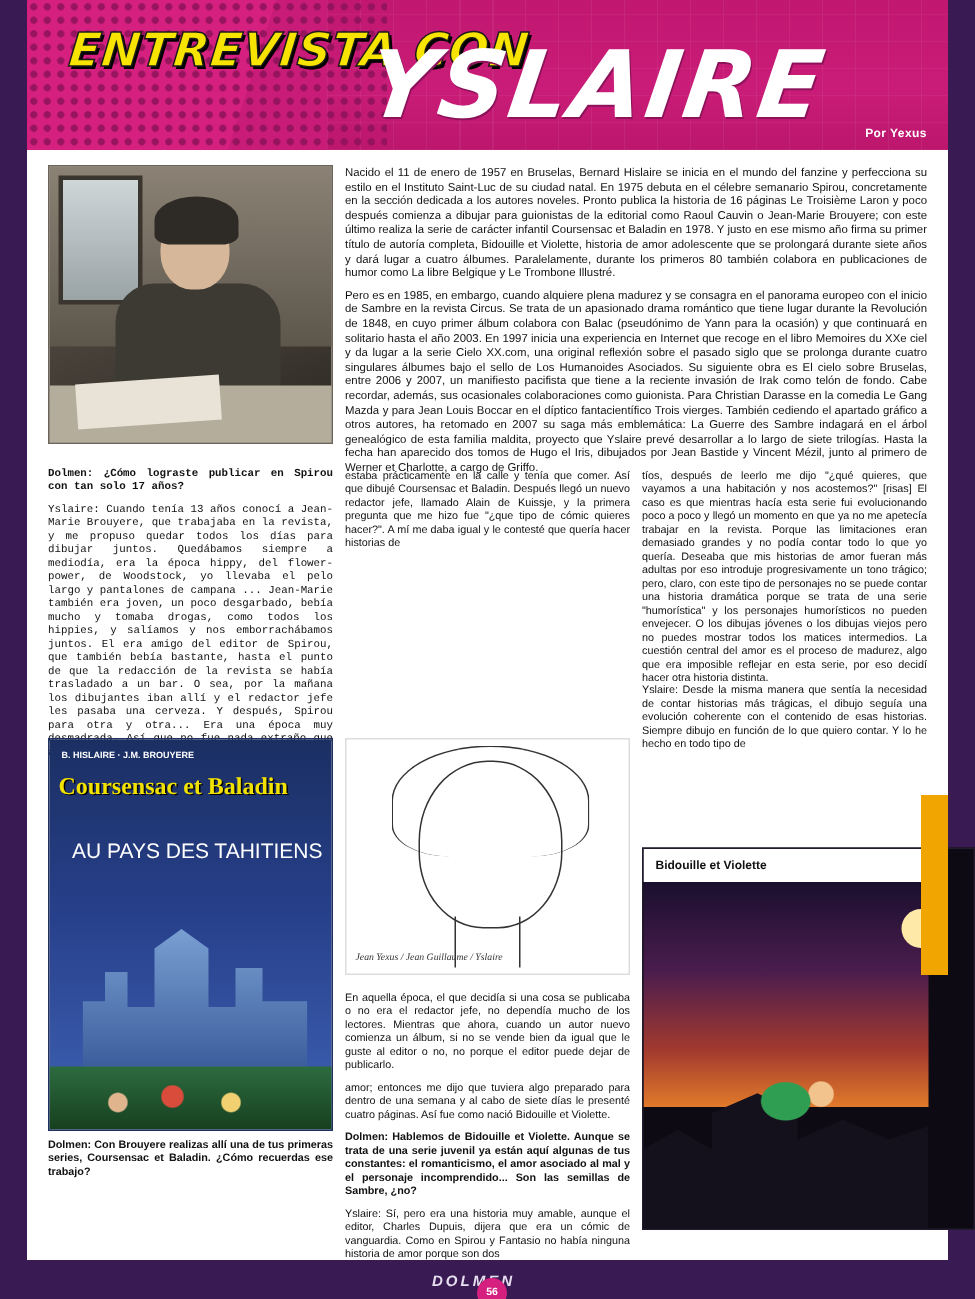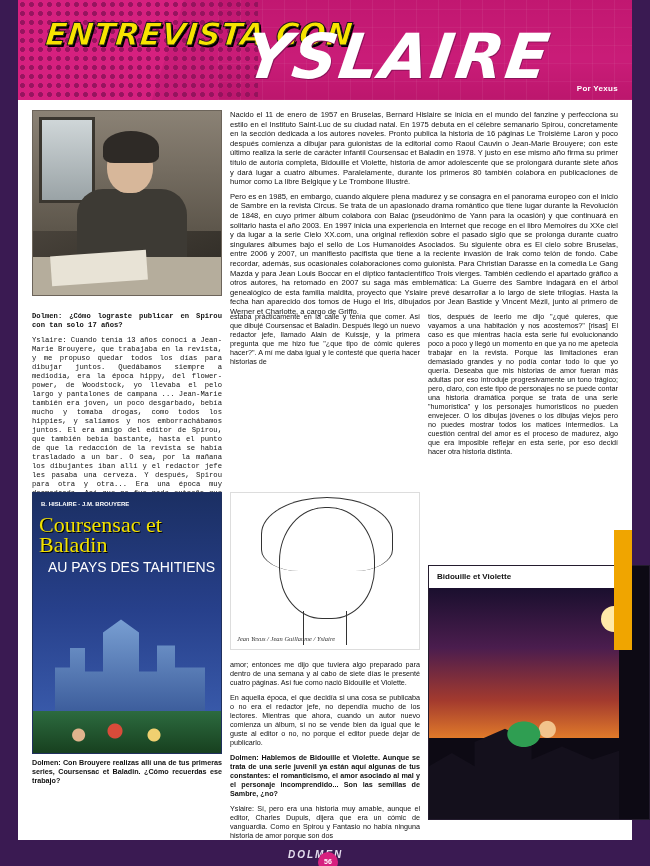--- a/index.html
+++ b/index.html
@@ -145,21 +145,21 @@
     background:linear-gradient(180deg,#1b2f63 0%, #27408b 45%, #3f63b5 100%);
     border:1px solid #20305e;
     overflow:hidden;
   }
   .cover .credit {
     position:absolute; left:8px; top:8px; font-size:6px; color:#fff; font-weight:bold;
   }
   .cover .t1 {
     position:absolute; left:6px; top:22px; width:178px;
     font-family:"Liberation Serif", serif;
-    font-size:22px; font-weight:normal; color:#f2e200; line-height:20px;
+    font-size:16px; font-weight:bold; color:#f2e200; line-height:20px;
     text-shadow:1px 1px 0 #000;
   }
   .cover .t2 {
     position:absolute; left:8px; top:66px; width:174px;
     font-size:14px; font-weight:normal; color:#ffffff;text-align:right;
   }
   .cover .castle {
     position:absolute; left:22px; bottom:14px; width:150px; height:130px;
     background:linear-gradient(180deg,#7fa6d8,#2b4a8c);
     clip-path: polygon(0% 100%, 0% 45%, 10% 45%, 10% 30%, 20% 30%, 20% 48%, 32% 48%, 32% 18%, 44% 8%, 56% 18%, 56% 48%, 68% 48%, 68% 28%, 80% 28%, 80% 45%, 100% 45%, 100% 100%);
@@ -289,30 +289,31 @@
 
     <div class="col col1b" style="top:758px;">
       <p class="q">Dolmen: Con Brouyere realizas allí una de tus primeras series, Coursensac et Baladin. ¿Cómo recuerdas ese trabajo?</p>
     </div>
 
     <div class="col col2">
       <p>estaba prácticamente en la calle y tenía que comer. Así que dibujé Coursensac et Baladin. Después llegó un nuevo redactor jefe, llamado Alain de Kuissje, y la primera pregunta que me hizo fue "¿que tipo de cómic quieres hacer?". A mí me daba igual y le contesté que quería hacer historias de</p>
     </div>
 
     <div class="col col2b">
+      <p>En aquella época, el que decidía si una cosa se publicaba o no era el redactor jefe, no dependía mucho de los lectores. Mientras que ahora, cuando un autor nuevo comienza un álbum, si no se vende bien da igual que le guste al editor o no, no porque el editor puede dejar de publicarlo.</p>
       <p>amor; entonces me dijo que tuviera algo preparado para dentro de una semana y al cabo de siete días le presenté cuatro páginas. Así fue como nació Bidouille et Violette.</p>
-      <p>En aquella época, el que decidía si una cosa se publicaba o no era el redactor jefe, no dependía mucho de los lectores. Mientras que ahora, cuando un autor nuevo comienza un álbum, si no se vende bien da igual que le guste al editor o no, no porque el editor puede dejar de publicarlo.</p>
       <p class="q">Dolmen: Hablemos de Bidouille et Violette. Aunque se trata de una serie juvenil ya están aquí algunas de tus constantes: el romanticismo, el amor asociado al mal y el personaje incomprendido... Son las semillas de Sambre, ¿no?</p>
       <p>Yslaire: Sí, pero era una historia muy amable, aunque el editor, Charles Dupuis, dijera que era un cómic de vanguardia. Como en Spirou y Fantasio no había ninguna historia de amor porque son dos</p>
     </div>
 
     <div class="col col3" style="height:250px; overflow:hidden;">
       <p>tíos, después de leerlo me dijo "¿qué quieres, que vayamos a una habitación y nos acostemos?" [risas] El caso es que mientras hacía esta serie fui evolucionando poco a poco y llegó un momento en que ya no me apetecía trabajar en la revista. Porque las limitaciones eran demasiado grandes y no podía contar todo lo que yo quería. Deseaba que mis historias de amor fueran más adultas por eso introduje progresivamente un tono trágico; pero, claro, con este tipo de personajes no se puede contar una historia dramática porque se trata de una serie "humorística" y los personajes humorísticos no pueden envejecer. O los dibujas jóvenes o los dibujas viejos pero no puedes mostrar todos los matices intermedios. La cuestión central del amor es el proceso de madurez, algo que era imposible reflejar en esta serie, por eso decidí hacer otra historia distinta.</p>
     </div>
     <div class="col col3b" style="height:105px; overflow:hidden;">
+      <p>Yslaire: Desde la misma manera que sentía la necesidad de contar historias más trágicas, el dibujo seguía una evolución coherente con el contenido de esas historias. Siempre dibujo en función de lo que quiero contar. Y lo he hecho en todo tipo de</p>
     </div>
 
     <div class="cover">
       <div class="credit">B. HISLAIRE · J.M. BROUYERE</div>
       <div class="t1">Coursensac et Baladin</div>
       <div class="t2">AU PAYS DES TAHITIENS</div>
       <div class="castle"></div>
       <div class="ground"></div>
       <div class="figs"></div>
     </div>

